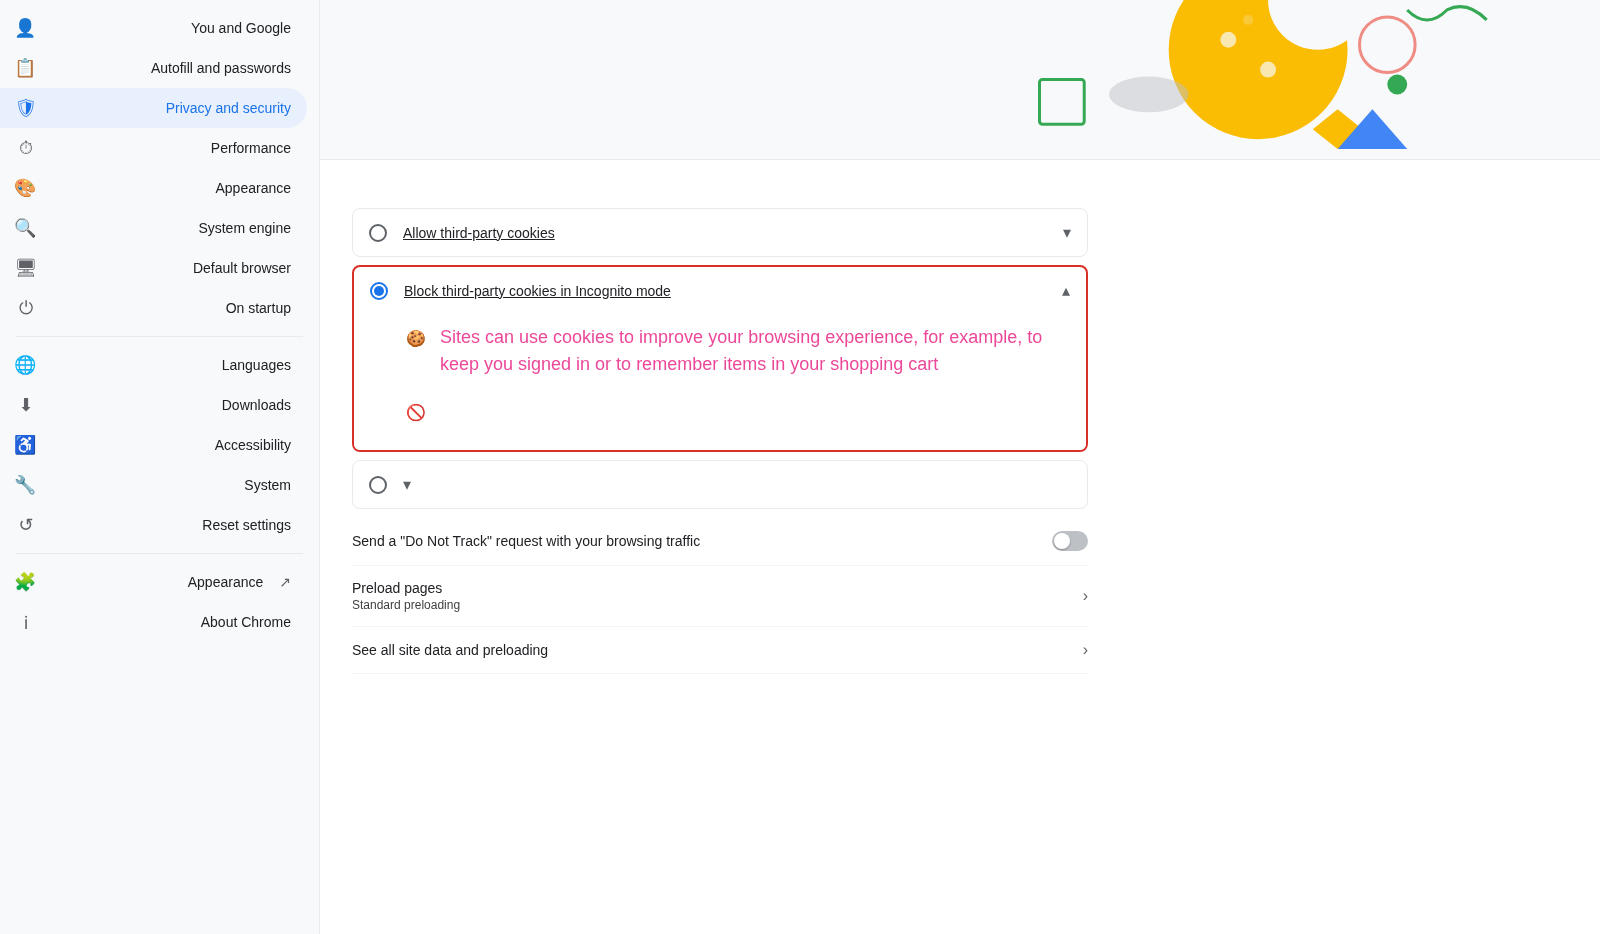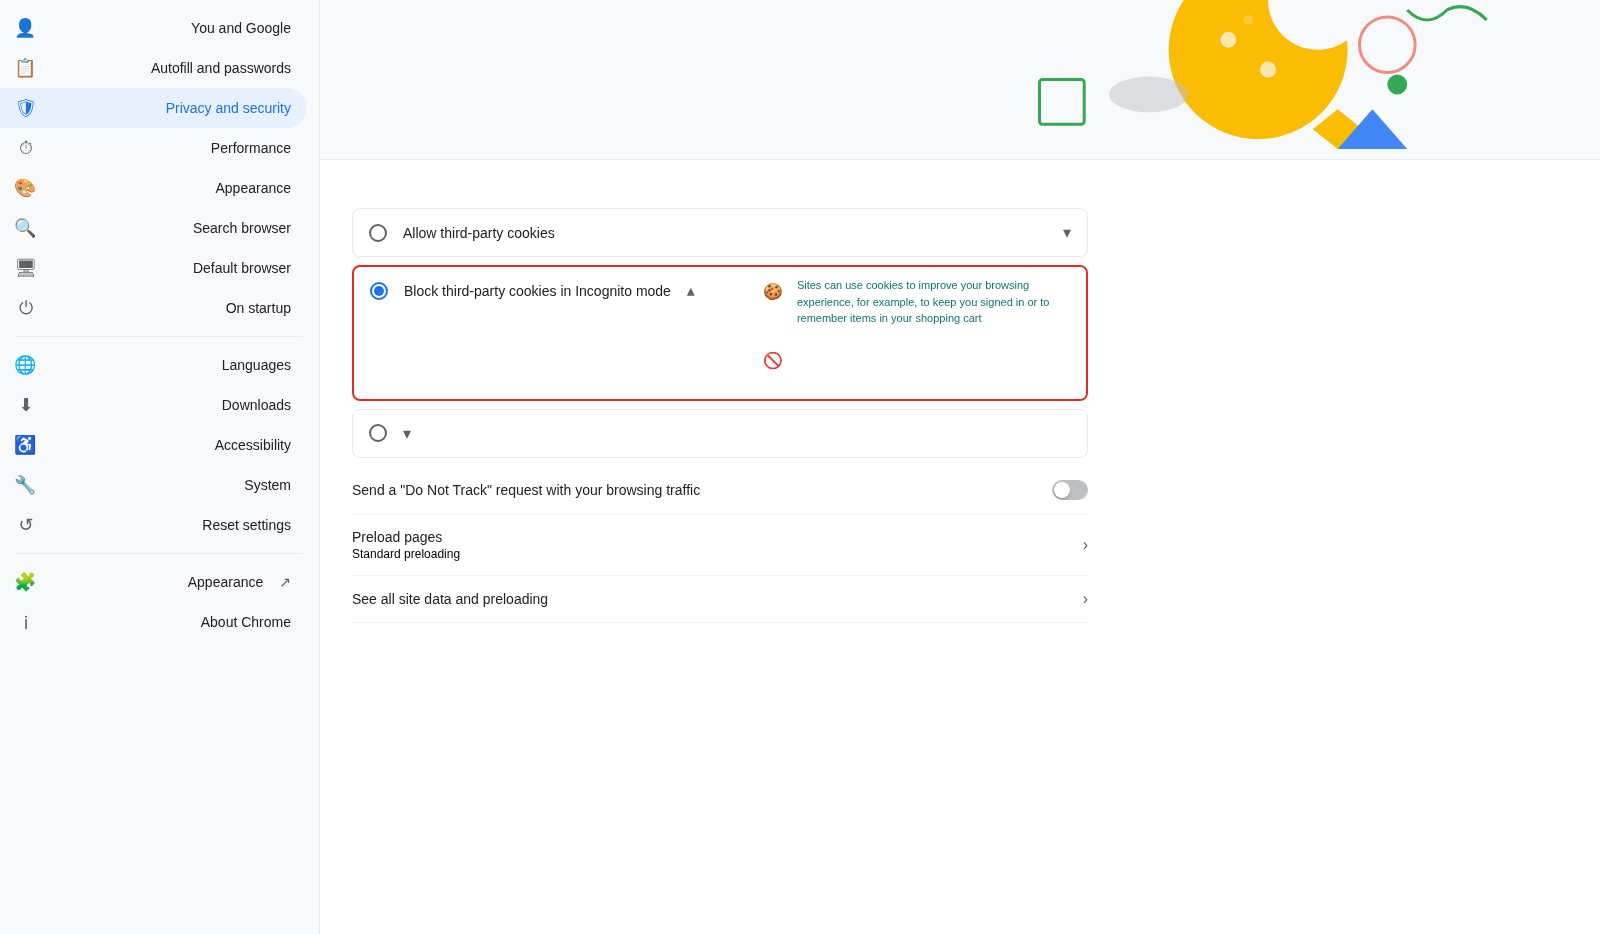--- a/index.html
+++ b/index.html
@@ -115,21 +115,21 @@
       padding: 14px 16px;
       border: 1px solid #e8eaed;
       border-radius: 8px;
       margin-bottom: 8px;
       cursor: pointer;
       background: #fff;
     }
     .radio-option.expanded {
       border: 2px solid #d93025;
       border-radius: 8px;
-      flex-direction: row;
+      flex-direction: column;
       align-items: flex-start;
       padding: 0;
       overflow: hidden;
     }
     .radio-option-header {
       display: flex;
       align-items: center;
       width: 100%;
       padding: 14px 16px;
     }
@@ -152,20 +152,21 @@
       content: '';
       width: 10px;
       height: 10px;
       border-radius: 50%;
       background: #1a73e8;
     }
     .radio-label {
       flex: 1;
       font-size: 14px;
       color: #202124;
+      text-decoration: underline;
     }
     .chevron-icon {
       color: #5f6368;
       font-size: 16px;
     }
 
     
     .radio-expanded-content {
       width: 100%;
       padding: 0 16px 16px 50px;
@@ -185,40 +186,40 @@
       height: 24px;
       display: flex;
       align-items: center;
       justify-content: center;
       color: #5f6368;
       font-size: 16px;
       flex-shrink: 0;
       margin-top: 2px;
     }
     .expanded-text {
-      font-size: 11px;
-      color: #0f766e;
+      font-size: 18px;
+      color: #ec4899;
       line-height: 1.5;
     }
 
     
     .settings-row {
       display: flex;
       align-items: center;
       justify-content: space-between;
       padding: 14px 0;
       border-bottom: 1px solid #f1f3f4;
     }
     .settings-row-label {
       font-size: 14px;
       color: #202124;
     }
     .settings-row-sublabel {
       font-size: 12px;
-      color: #000000;
+      color: #404040;
       margin-top: 2px;
     }
     .toggle {
       width: 36px;
       height: 20px;
       border-radius: 10px;
       background: #bdc1c6;
       position: relative;
       cursor: pointer;
       flex-shrink: 0;
@@ -260,21 +261,21 @@
       <div class="sidebar-item">
     <span class="sidebar-icon">⏱</span>
     <span class="sidebar-label">Performance</span>
   </div>
       <div class="sidebar-item">
     <span class="sidebar-icon">🎨</span>
     <span class="sidebar-label">Appearance</span>
   </div>
       <div class="sidebar-item">
     <span class="sidebar-icon">🔍</span>
-    <span class="sidebar-label">Search browser</span>
+    <span class="sidebar-label">System engine</span>
   </div>
       <div class="sidebar-item">
     <span class="sidebar-icon">🖥</span>
     <span class="sidebar-label">Default browser</span>
   </div>
       <div class="sidebar-item">
     <span class="sidebar-icon">⏻</span>
     <span class="sidebar-label">On startup</span>
   </div>
     </div>

